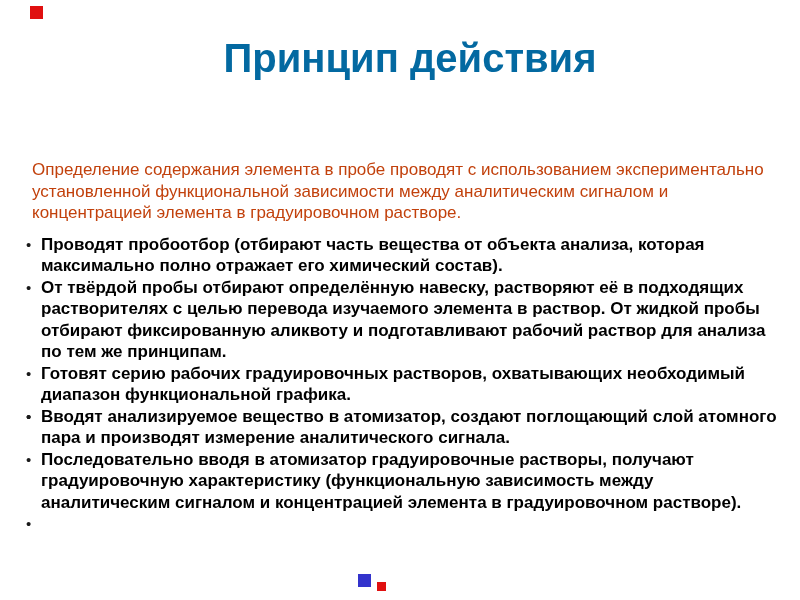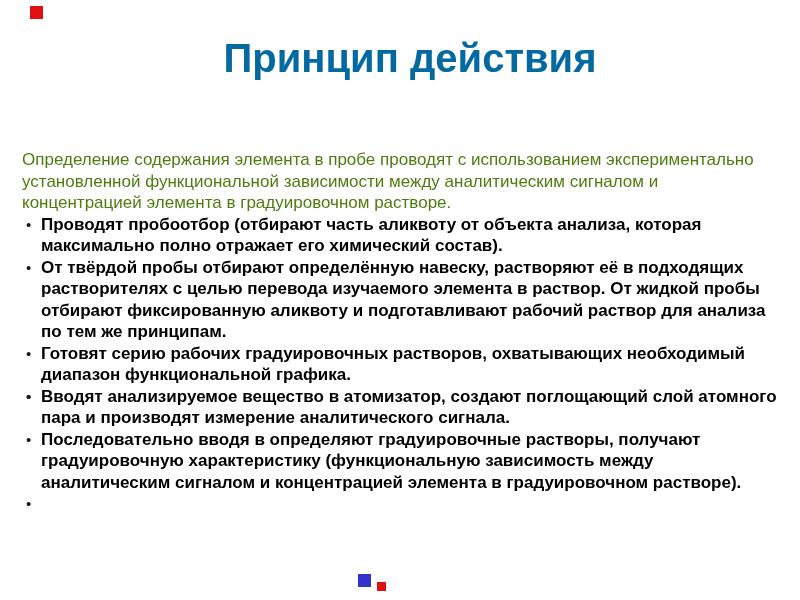--- a/index.html
+++ b/index.html
@@ -50,22 +50,22 @@
   }
   .content {
     position: absolute;
     left: 22px;
     top: 149px;
     width: 760px;
     font-size: 17px;
     line-height: 21.5px;
   }
   .intro {
-    margin: 0;
-    color: #4d7c0f;
+    margin: 10px;
+    color: #c2410c;
     font-weight: normal;
   }
   .bullet-list {
     margin: 0;
     padding: 0;
     list-style: none;
     color: #000000;
     font-weight: bold;
   }
   .bullet-list li {
@@ -89,40 +89,40 @@
 
   <div class="deco deco-top-red" style="background: rgb(224, 16, 16);"></div>
 
   <h1 class="slide-title">Принцип действия</h1>
 
   <div class="content">
     <p class="intro">Определение содержания элемента в пробе проводят с использованием экспериментально установленной функциональной зависимости между аналитическим сигналом и концентрацией элемента в градуировочном растворе.</p>
     <ul class="bullet-list">
       <li>
         <span class="marker">•</span>
-        <span>Проводят пробоотбор (отбирают часть аликвоту от объекта анализа, которая максимально полно отражает его химический состав).</span>
+        <span>Проводят пробоотбор (отбирают часть вещества от объекта анализа, которая максимально полно отражает его химический состав).</span>
       </li>
       <li>
         <span class="marker">•</span>
         <span>От твёрдой пробы отбирают определённую навеску, растворяют её в подходящих растворителях с целью перевода изучаемого элемента в раствор. От жидкой пробы отбирают фиксированную аликвоту и подготавливают рабочий раствор для анализа по тем же принципам.</span>
       </li>
       <li>
         <span class="marker">•</span>
         <span>Готовят серию рабочих градуировочных растворов, охватывающих необходимый диапазон функциональной графика.</span>
       </li>
       <li>
         <span class="marker">•</span>
       </li>
       <li>
         <span class="marker">•</span>
         <span>Вводят анализируемое вещество в атомизатор, создают поглощающий слой атомного пара и производят измерение аналитического сигнала.</span>
       </li>
       <li>
         <span class="marker">•</span>
-        <span>Последовательно вводя в определяют градуировочные растворы, получают градуировочную характеристику (функциональную зависимость между аналитическим сигналом и концентрацией элемента в градуировочном растворе).</span>
+        <span>Последовательно вводя в атомизатор градуировочные растворы, получают градуировочную характеристику (функциональную зависимость между аналитическим сигналом и концентрацией элемента в градуировочном растворе).</span>
       </li>
       <li>
         <span class="marker">•</span>
       </li>
     </ul>
   </div>
 
   <div class="deco deco-bottom-blue" style="background: rgb(51, 51, 204);"></div>
   <div class="deco deco-bottom-red" style="background: rgb(224, 16, 16);"></div>
 

